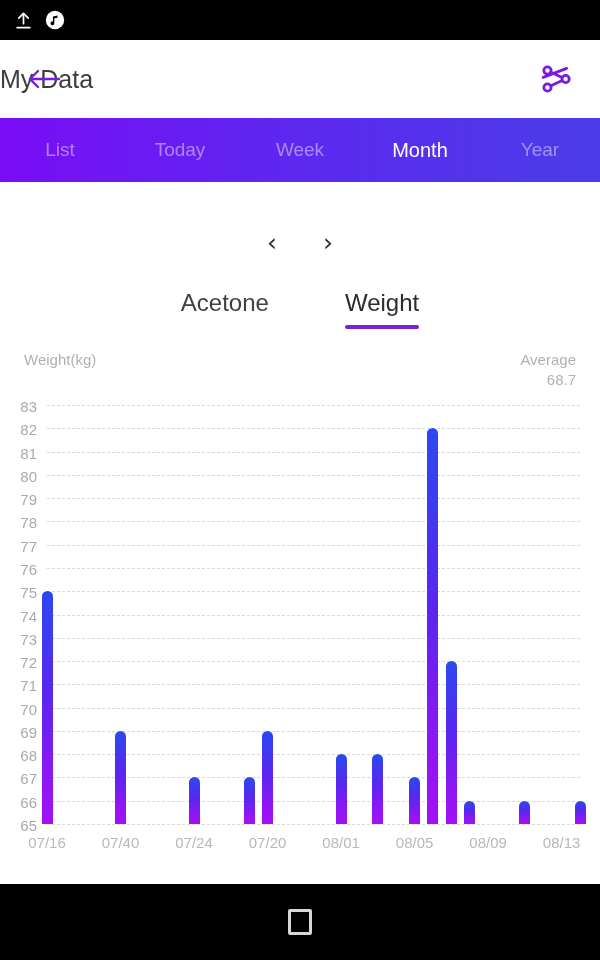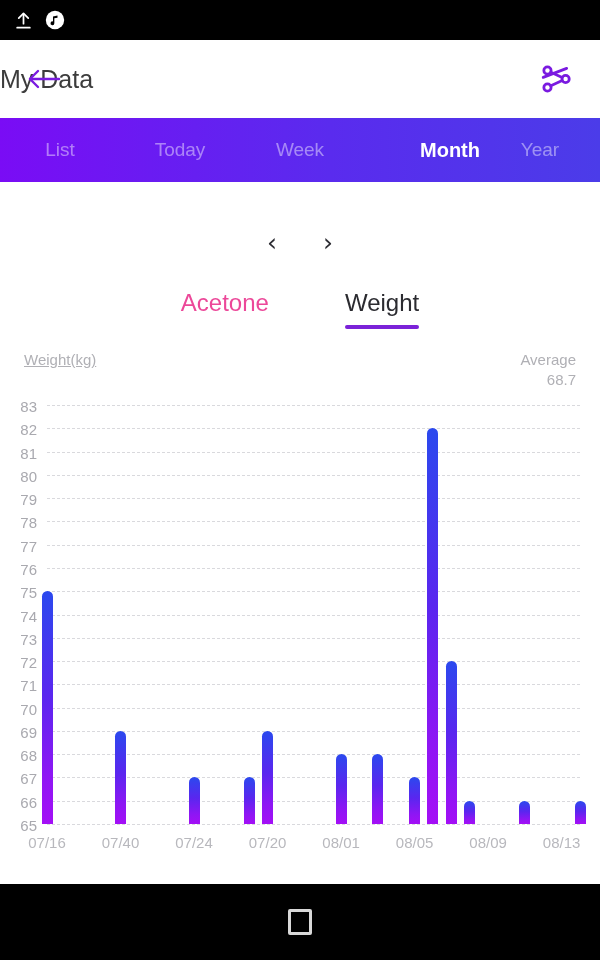--- a/index.html
+++ b/index.html
@@ -40,21 +40,21 @@
   .tabbar {
     height:64px; flex-shrink:0;
     background:linear-gradient(90deg,#7a0cf5 0%,#6a1bf2 25%,#5a2bee 55%,#4b3ce9 100%);
     display:flex; align-items:center;
   }
   .tab {
     flex:1; text-align:center; font-size:19px;
     color:rgba(255,255,255,.45);
     font-family:"Liberation Sans", sans-serif;
   }
-  .tab.active { color:#fff; font-weight:bold; font-size:20px;text-align:right; }
+  .tab.active { color:#fff; font-weight:normal; font-size:20px; }
 
   
   .datenav {
     display:flex; align-items:center; justify-content:center;
     gap:30px; margin-top:46px; flex-shrink:0;
   }
   .datenav-text {
     font-size:25px; color:#33333a;
     font-family:"Liberation Sans", sans-serif; letter-spacing:.2px;
   }
@@ -62,35 +62,35 @@
     font-size:25px; color:#2d2d33; width:26px; text-align:center;
     font-family:"DejaVu Sans", sans-serif;
   }
 
   
   .subtabs {
     display:flex; justify-content:center; gap:76px;
     margin-top:32px; flex-shrink:0;
   }
   .subtab {
-    font-size:24px; color:#ec4899; padding-bottom:12px;
+    font-size:24px; color:#404040; padding-bottom:12px;
     font-family:"Liberation Sans", sans-serif; position:relative;
   }
   .subtab.active { color:#2b2b30; }
   .subtab.active::after {
     content:""; position:absolute; left:0; right:0; bottom:0;
     height:4px; background:#7b22d8; border-radius:2px;
   }
 
   
   .chart-head {
     display:flex; justify-content:space-between; align-items:flex-start;
     padding:22px 24px 0 24px; flex-shrink:0;
   }
-  .axis-title { font-size:15px; color:#b0b0b5; font-family:"Liberation Sans", sans-serif;text-decoration:underline; }
+  .axis-title { font-size:15px; color:#b0b0b5; font-family:"Liberation Sans", sans-serif; }
   .avg-box { text-align:right; }
   .avg-label { font-size:15px; color:#b0b0b5; font-family:"Liberation Sans", sans-serif; }
   .avg-val { font-size:15px; color:#b0b0b5; font-family:"Liberation Sans", sans-serif; margin-top:3px; }
 
   .chart-wrap { position:relative; flex:1; margin-top:6px; }
   .plot {
     position:absolute; left:47px; right:20px; top:11px; bottom:60px;
   }
   .gridline {
     position:absolute; left:0; right:0; height:1px;

